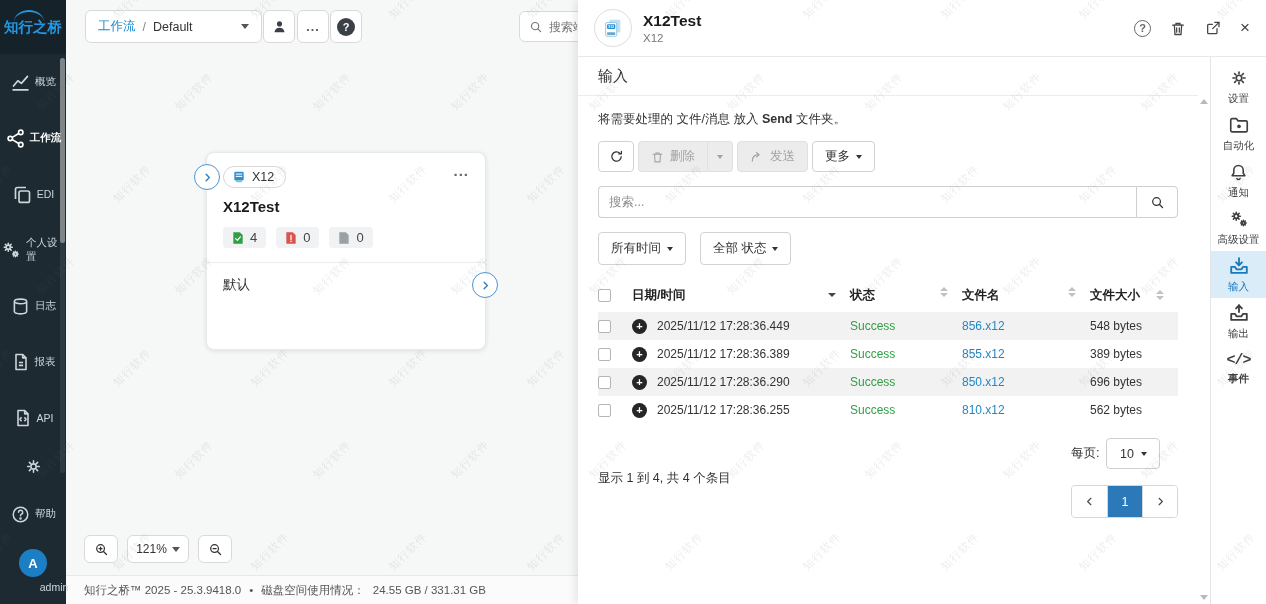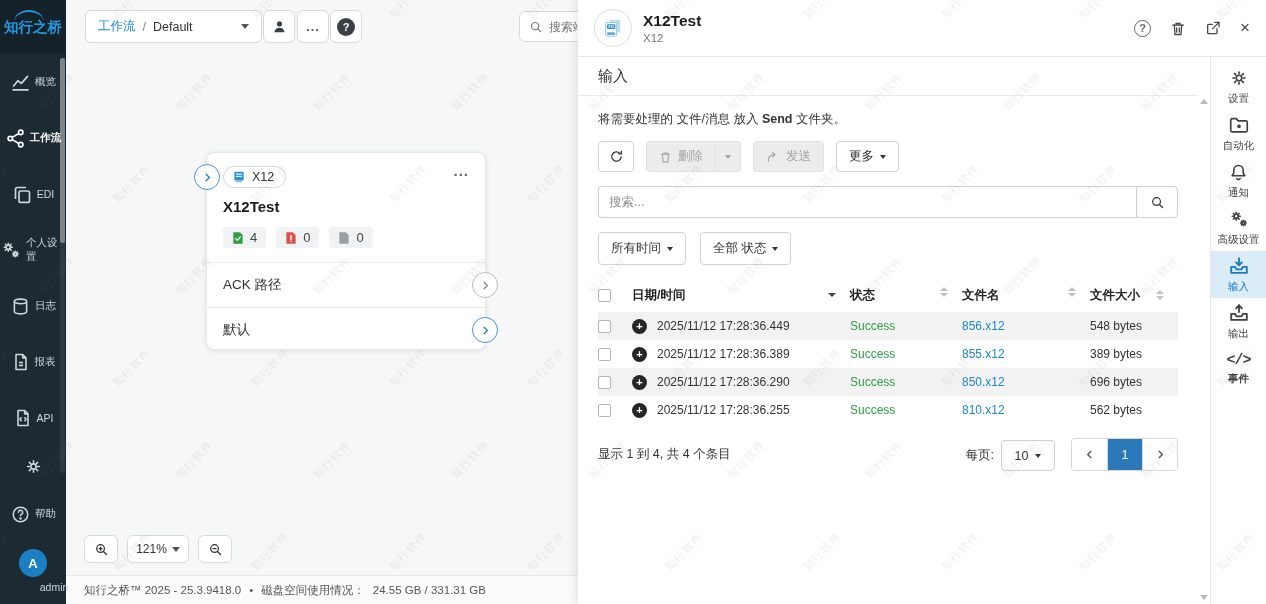--- a/index.html
+++ b/index.html
@@ -95,21 +95,21 @@
     display:flex; align-items:center; justify-content:center; font-size:11px; font-weight:bold; }
   #close-x { font-size:17px; color:#444; line-height:14px; }
 
   #panel-main { position:absolute; left:0; top:57px; width:620px; bottom:0; }
   #section-head { height:39px; display:flex; align-items:center; padding:0 20px;
     border-bottom:1px solid #ececec; font-size:15px; color:#333; }
   #panel-content { padding:15px 20px; }
   #hint { font-size:12.5px; color:#333; }
   #hint b { font-weight:bold; }
 
-  #ptoolbar { margin-top:13px; display:flex; align-items:center; gap:12px; }
+  #ptoolbar { margin-top:13px; display:flex; align-items:center; gap:4px; }
   .pbtn { height:31px; border:1px solid #d2d2d2; background:#fff; border-radius:4px; color:#333;
     display:flex; align-items:center; justify-content:center; gap:6px; padding:0 12px; font-size:12.5px; cursor:pointer; }
   .pbtn.disabled { background:#ececec; border-color:#e0e0e0; color:#a3a3a3; cursor:default; }
   .split { display:flex; }
   .split .pbtn:first-child { border-radius:4px 0 0 4px; }
   .split .pbtn:last-child { border-radius:0 4px 4px 0; border-left:none; padding:0 9px; }
   .caret-sm { width:0; height:0; border-left:3.5px solid transparent; border-right:3.5px solid transparent;
     border-top:4.5px solid currentColor; }
 
   #search-row { margin-top:14px; display:flex; }
@@ -140,21 +140,21 @@
     border-top:4.5px solid #c2c2c2; }
   .tri-dn.on { border-top-color:#444; }
   .expand { width:15px; height:15px; border-radius:50%; background:#262626; color:#fff;
     display:flex; align-items:center; justify-content:center; font-size:11px; font-weight:bold;
     line-height:13px; cursor:pointer; flex:0 0 15px; }
   .status-ok { color:#2f9e44; }
   .file-link { color:#1e87c8; cursor:pointer; }
 
   
   #pag { margin-top:14px; display:flex; align-items:center; font-size:12.5px; color:#333; }
-  #pag-right { margin-left:auto; display:flex; align-items:flex-end; gap:16px; }
+  #pag-right { margin-left:auto; display:flex; align-items:flex-start; gap:16px;flex-direction:column; }
   #per-page { display:flex; align-items:center; gap:7px; }
   #pp-select { width:54px; height:31px; border:1px solid #cfcfcf; border-radius:4px; background:#fff;
     display:flex; align-items:center; justify-content:center; gap:7px; cursor:pointer; }
   #pager { display:flex; border:1px solid #d6d6d6; border-radius:4px; overflow:hidden; }
   .pg { width:35px; height:31px; display:flex; align-items:center; justify-content:center;
     background:#fff; color:#4d4d4d; cursor:pointer; }
   .pg + .pg { border-left:1px solid #d6d6d6; }
   .pg.active { background:#2b79b8; color:#fff; font-size:12.5px; }
 
   
@@ -361,28 +361,20 @@
         </span>
         <span>0</span>
       </div>
       <div class="count-pill">
         <span>
           <svg width="12" height="14" viewBox="0 0 20 24">
               <path d="M2 2h11l5 5v15H2z" fill="#9aa0a3"></path>
             </svg>
         </span>
         <span>0</span>
-      </div>
-    </div>
-    <div class="card-row">
-      <span>ACK 路径</span>
-      <div class="conn gray conn-right">
-        <svg width="11" height="11" viewBox="0 0 24 24" fill="none" stroke="currentColor" stroke-width="3" stroke-linecap="round" stroke-linejoin="round">
-            <path d="M9 5l7 7-7 7"></path>
-          </svg>
       </div>
     </div>
     <div class="card-row">
       <span>默认</span>
       <div class="conn blue conn-right">
         <svg width="11" height="11" viewBox="0 0 24 24" fill="none" stroke="currentColor" stroke-width="3" stroke-linecap="round" stroke-linejoin="round">
             <path d="M9 5l7 7-7 7"></path>
           </svg>
       </div>
     </div>

